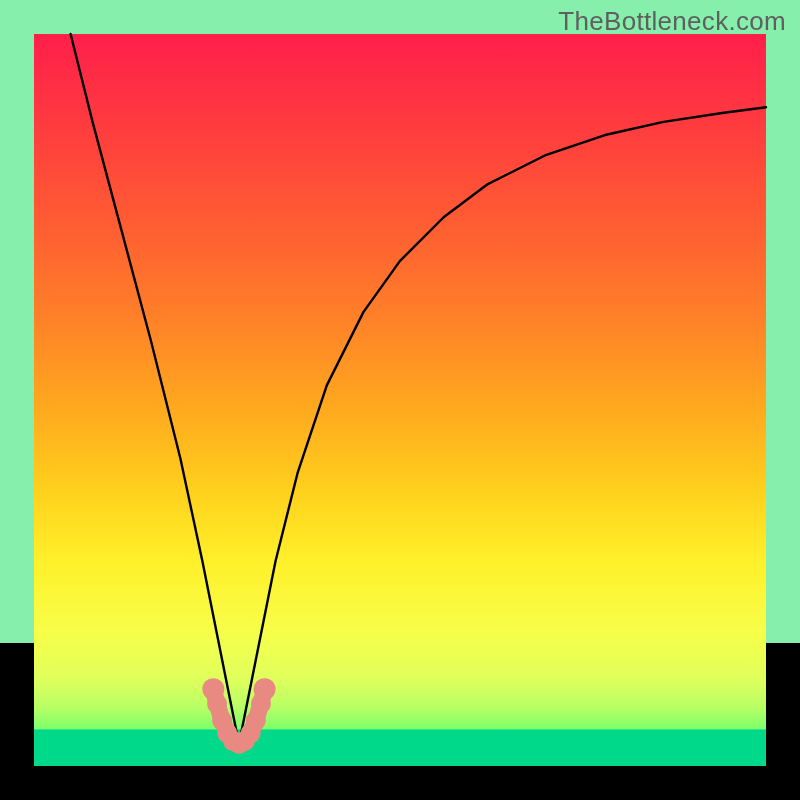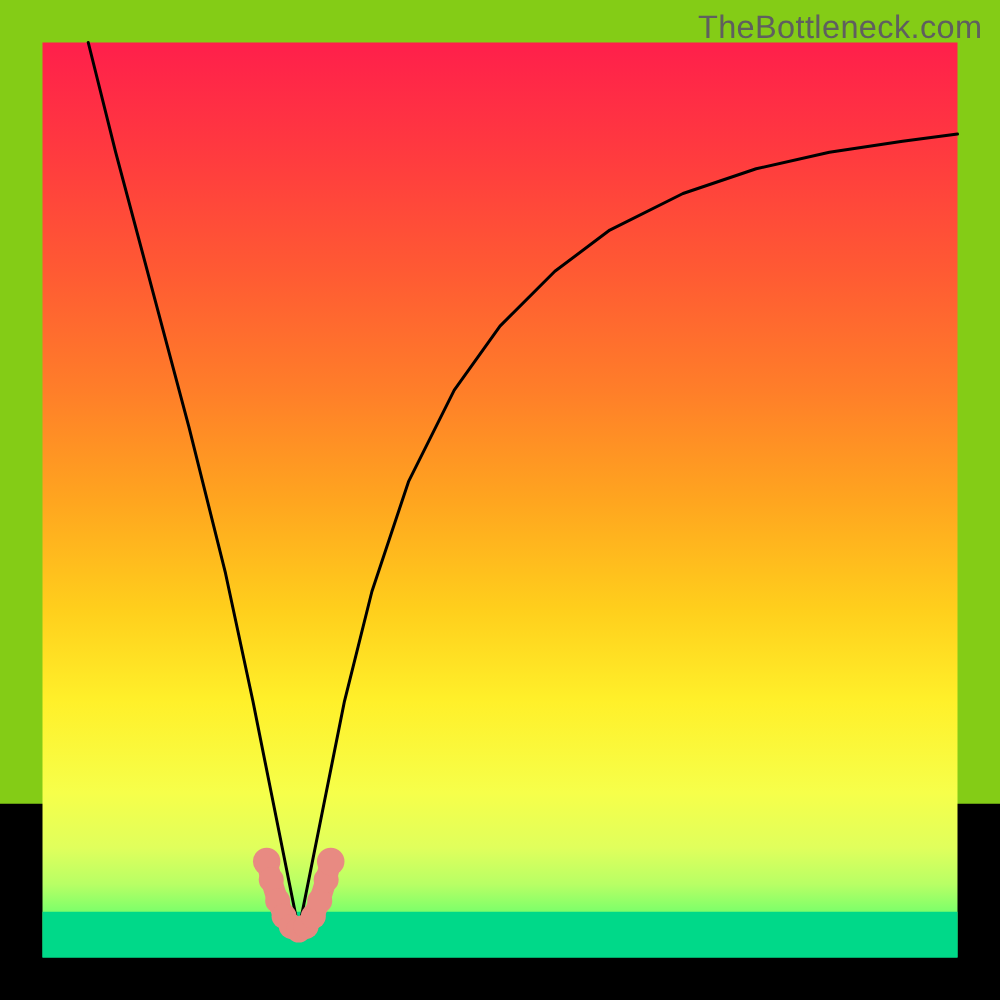--- a/index.html
+++ b/index.html
@@ -8,21 +8,21 @@
     width: 800px;
     height: 800px;
     overflow: hidden;
     background: #000;
     font-family: Arial, Helvetica, sans-serif;
   }
   .frame {
     position: relative;
     width: 800px;
     height: 643px;
-    background: #84cc16;
+    background: #86efac;
   }
   .watermark {
     position: absolute;
     top: 6px;
     right: 14px;
     color: #5f5f5f;
     font-size: 26px;
     font-weight: 400;
     letter-spacing: 0.3px;
     z-index: 10;

